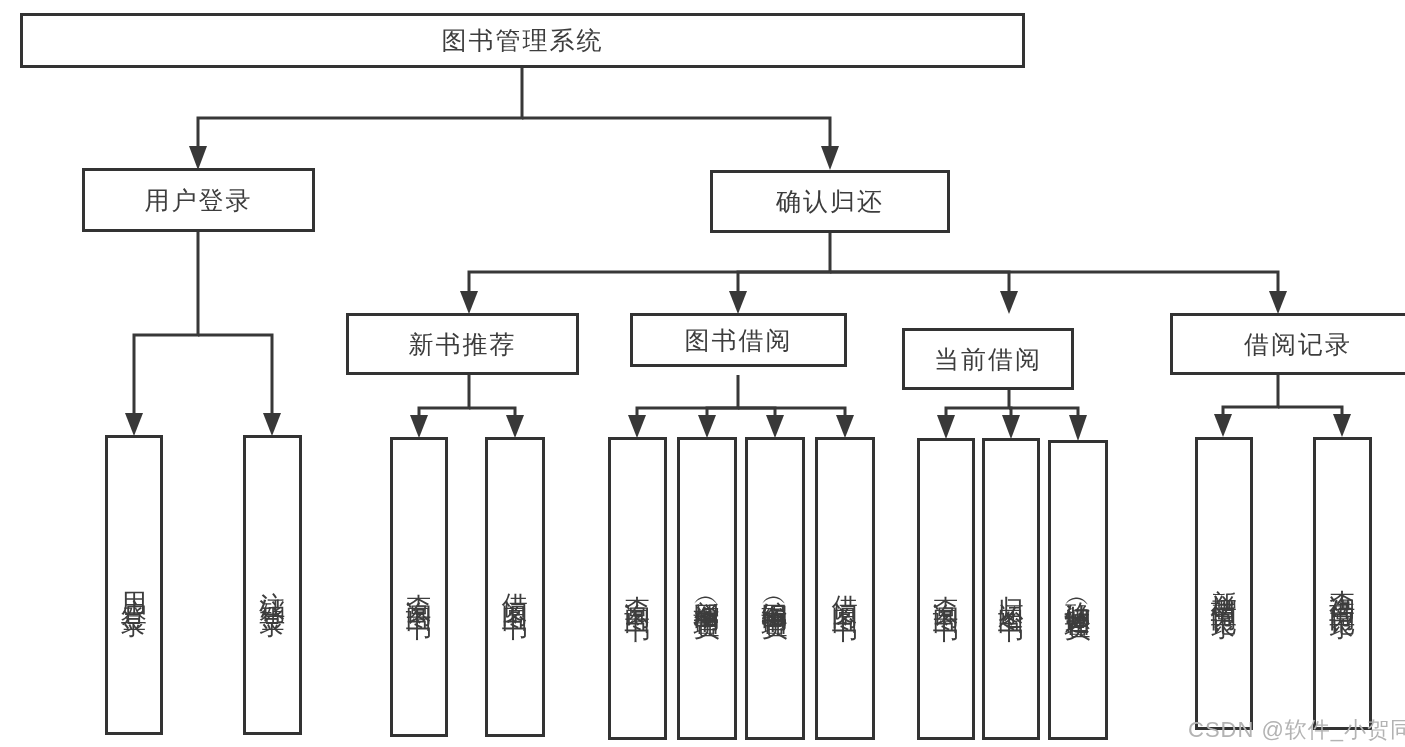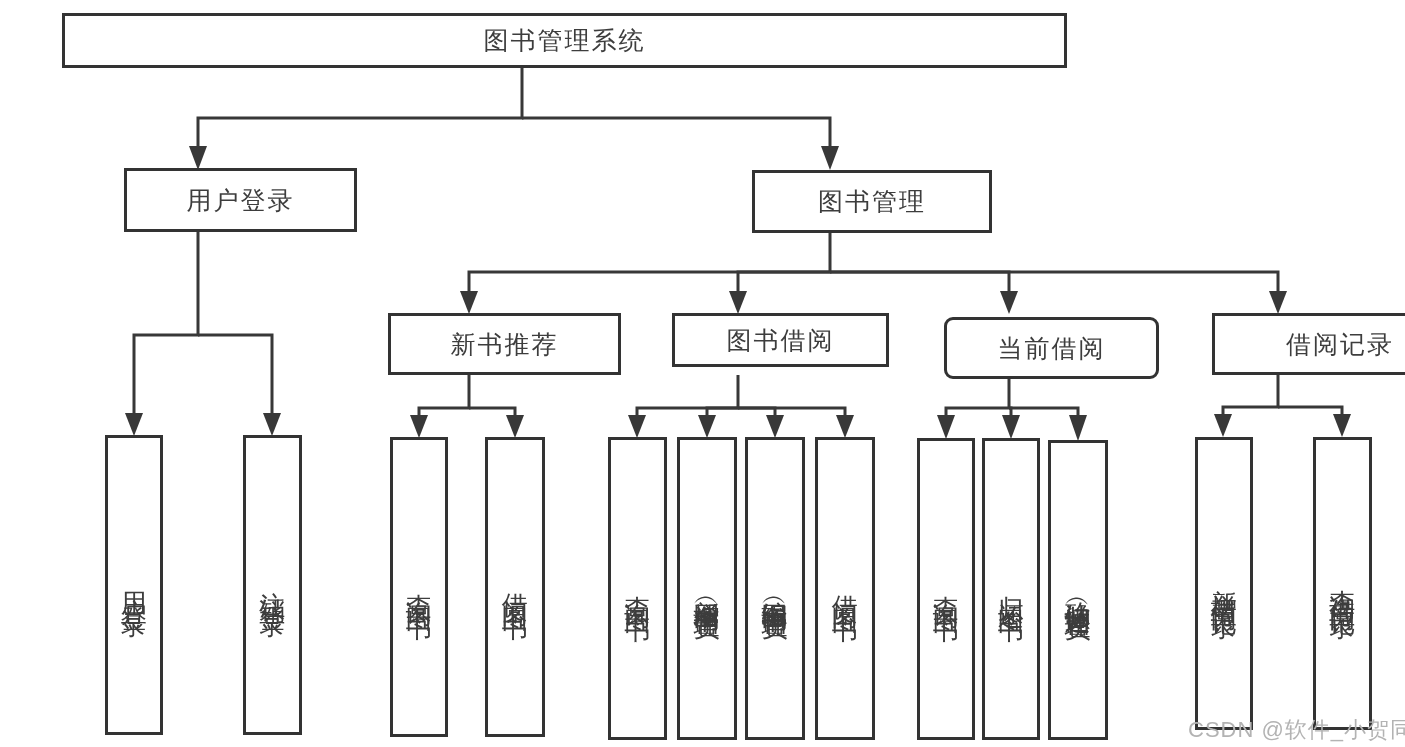--- a/index.html
+++ b/index.html
@@ -13,21 +13,20 @@
   #wires{position:absolute;left:0;top:0;width:1405px;height:747px;}
   .node{
     position:absolute;
     background:#ffffff;
     border:3px solid #333333;
     display:flex;align-items:center;justify-content:center;
     color:#3d3d3d;
     font-size:25px;
     letter-spacing:2px;
     box-sizing:border-box;
-    margin-left:42px;
   }
   .leaf{
     position:absolute;
     background:#ffffff;
     border:3px solid #333333;
     display:flex;align-items:center;justify-content:center;
     box-sizing:border-box;
   }
   .leaf span{
     writing-mode:vertical-rl;
@@ -102,25 +101,25 @@
       <path d="M1002,415 L1020,415 L1011,439 Z"></path>
       <path d="M1069,415 L1087,415 L1078,441 Z"></path>
       <path d="M1214,414 L1232,414 L1223,437 Z"></path>
       <path d="M1333,414 L1351,414 L1342,437 Z"></path>
     </g>
   </svg>
 
   <div class="node" style="left:20px;top:13px;width:1005px;height:55px;">图书管理系统</div>
 
   <div class="node" style="left:82px;top:168px;width:233px;height:64px;">用户登录</div>
-  <div class="node" style="left:710px;top:170px;width:240px;height:63px;">图书管理</div>
+  <div class="node" style="left:710px;top:170px;width:240px;height:63px;">确认归还</div>
 
   <div class="node" style="left:346px;top:313px;width:233px;height:62px;">新书推荐</div>
   <div class="node" style="left:630px;top:313px;width:217px;height:54px;">图书借阅</div>
-  <div class="node" style="left:902px;top:317px;width:215px;height:62px;border-radius:9px;">当前借阅</div>
+  <div class="node" style="left:902px;top:328px;width:172px;height:62px;">当前借阅</div>
   <div class="node" style="left:1170px;top:313px;width:256px;height:62px;">借阅记录</div>
 
   <div class="leaf" style="left:105px;top:435px;width:58px;height:300px;">
     <span>用户登录</span>
   </div>
   <div class="leaf" style="left:243px;top:435px;width:59px;height:300px;">
     <span>注销登录</span>
   </div>
 
   <div class="leaf" style="left:390px;top:437px;width:58px;height:300px;">

